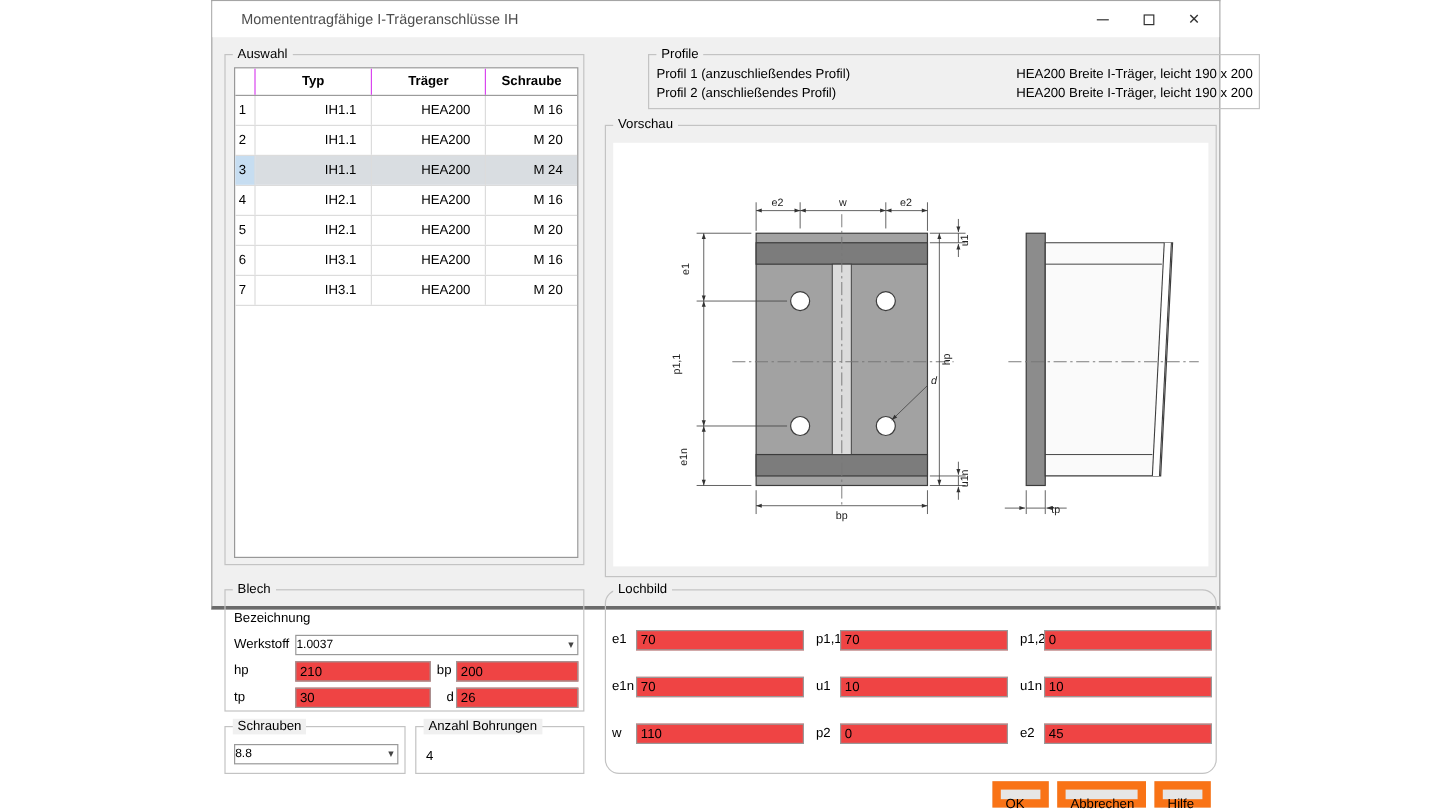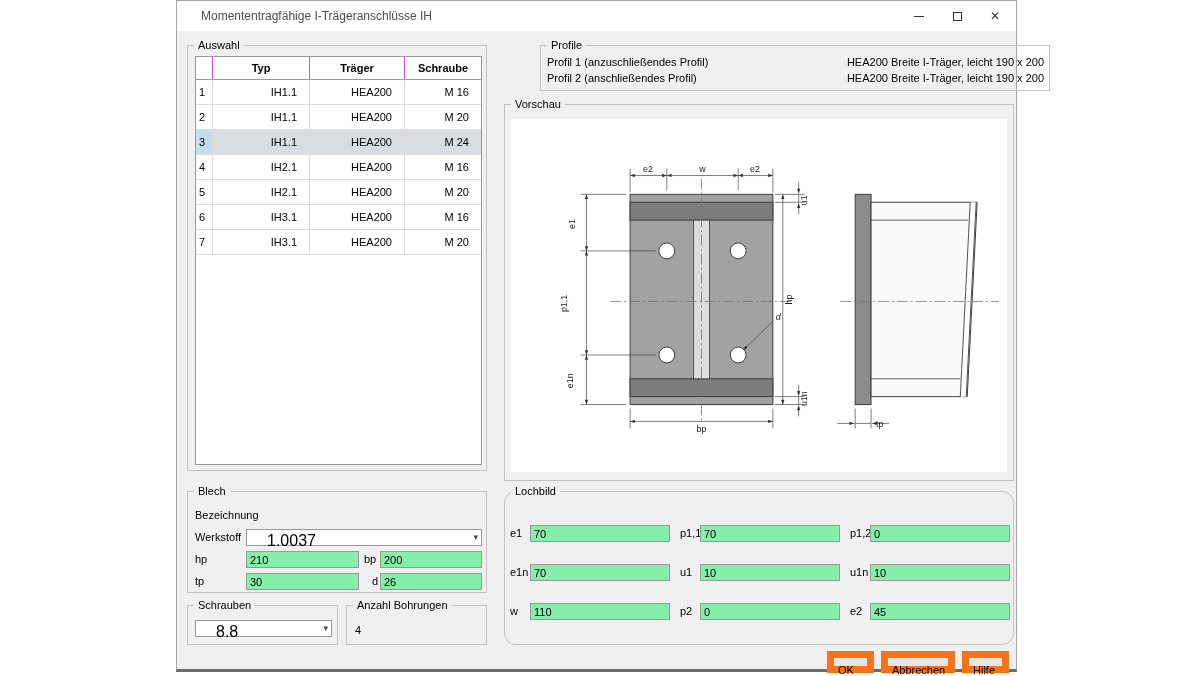--- a/index.html
+++ b/index.html
@@ -1,44 +1,44 @@
 <!DOCTYPE html>
 <html><head>
 <meta charset="utf-8">
 <style>
   html,body { margin:0; padding:0; background:#ffffff; font-family:"Liberation Sans",sans-serif; }
   .page { position:relative; width:1200px; height:676px; overflow:hidden; background:#fff; }
 
-  .dialog { position:absolute; left:176px; top:0; width:841px; height:672px;
+  .dialog { position:absolute; left:176px; top:0; width:841px; height:508px;
             background:#f0f0f0; border:1px solid #a5a5a5; border-bottom:3px solid #6b6b6b;
             box-sizing:border-box; color:#000; }
 
   
   .titlebar { position:absolute; left:0; top:0; right:0; height:30px; background:#ffffff; }
   .titlebar .title { position:absolute; left:24px; top:8px; font-size:12px; color:#4d4d4d; white-space:nowrap; }
   .win-controls { position:absolute; right:2px; top:0; height:30px; display:flex; }
   .win-btn { width:38px; height:30px; display:flex; align-items:center; justify-content:center; cursor:default; }
   .ic-min { width:10px; height:1px; background:#333; }
   .ic-max { width:9px; height:9px; border:1px solid #333; box-sizing:border-box; }
   .ic-close { font-size:12px; color:#333; line-height:1; }
 
   
   .group { position:absolute; border:1px solid #c3c3c3; box-sizing:border-box; }
   .group-label { position:absolute; top:-7px; left:6px; background:#f0f0f0; padding:0 4px;
                  font-size:11px; line-height:13px; white-space:nowrap; }
 
   .lbl { position:absolute; font-size:11px; line-height:17px; white-space:nowrap; }
 
-  .tf { position:absolute; height:17px; background:#86efac; border:1px solid #999;
+  .tf { position:absolute; height:17px; background:#ef4444; border:1px solid #999;
         font-family:"Liberation Sans",sans-serif; font-size:11px; color:#000;
         padding:0 3px; box-sizing:border-box; margin:0; }
   .tf.readonly { background:#f0f0f0; }
 
   .combo { position:absolute; height:17px; background:#fff; border:1px solid #999; box-sizing:border-box; }
-  .combo-text { position:absolute; left:20px; top:2px; font-size:16px; }
+  .combo-text { position:absolute; left:0; top:2px; font-size:10px; }
   .combo-arrow { position:absolute; right:3px; top:2px; font-size:9px; color:#444; }
 
   
   .table { position:absolute; left:7px; top:10px; width:287px; height:409px; background:#fff;
            border:1px solid #989898; box-sizing:border-box; overflow:hidden; }
   .thead { display:grid; grid-template-columns:17px 97px 95px 1fr; height:22px;
            border-bottom:1px solid #9b9b9b; }
   .hcell { border-right:1px solid #d946ef; display:flex; align-items:center; justify-content:center;
            font-size:11px; font-weight:bold; }
   .hcell.last { border-right:none; }

